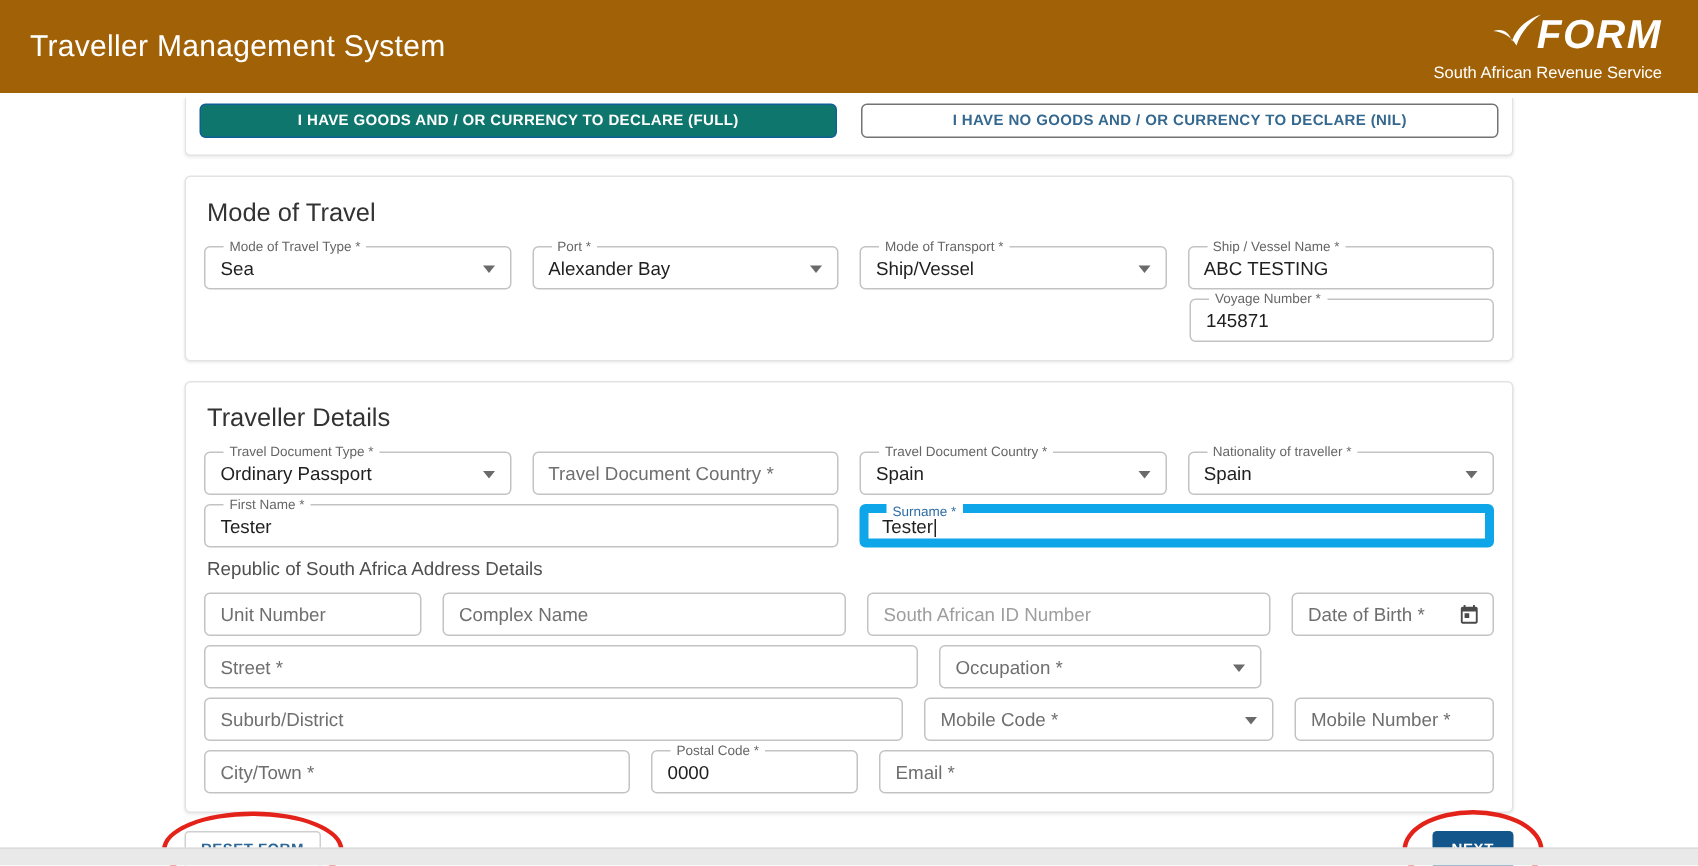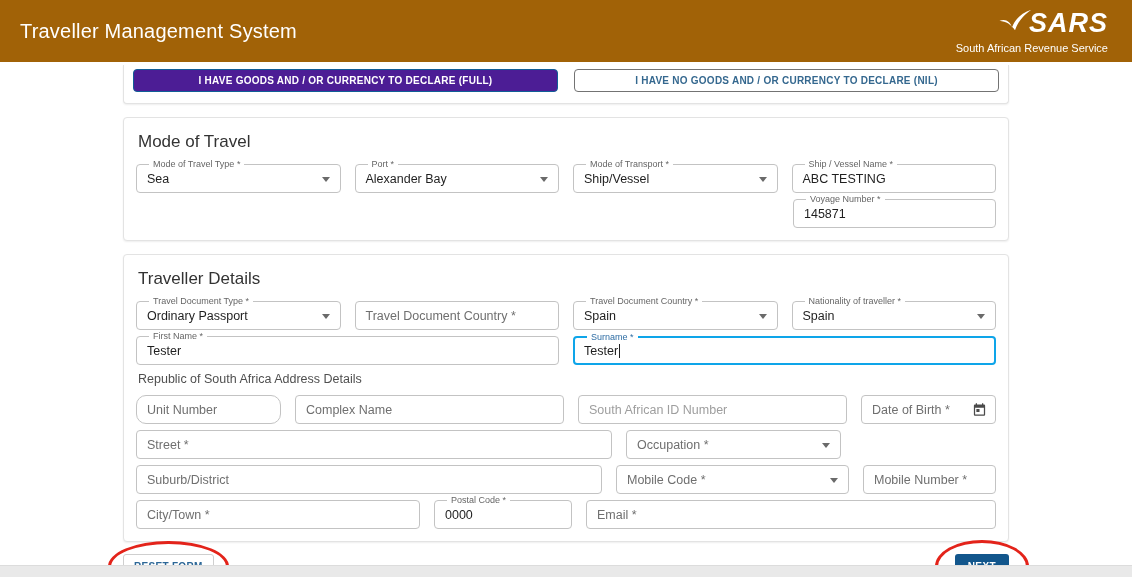--- a/index.html
+++ b/index.html
@@ -29,21 +29,21 @@
   }
   .card-tabs {
     margin-top:3px; border-top:none; border-radius:0 0 4px 4px;
     padding:4px 9px 11px; display:flex; gap:16px;
   }
   .btn-declare {
     flex:1; height:23px; border-radius:4px; font-size:10px; font-weight:bold;
     letter-spacing:.25px; display:flex; align-items:center; justify-content:center;
     cursor:pointer; text-align:center;
   }
-  .btn-declare.full { background:#4c1d95; color:#fff; border:1px solid #115E97; }
+  .btn-declare.full { background:#0f766e; color:#fff; border:1px solid #115E97; }
   .btn-declare.nil  { background:#fff; color:#35688F; border:1px solid #737373; }
 
   .card-section { margin-top:13px; }
   .section-title { font-size:17px; line-height:20px; color:#333; font-weight:500; margin:2px 0 12px 2px; }
   .addr-sub { font-size:12.5px; color:#4f4f4f; margin:6px 0 8px 2px; line-height:16px; }
 
   .frow { display:flex; gap:14px; margin-bottom:6px; }
   .frow:last-child { margin-bottom:0; }
 
   
@@ -57,28 +57,28 @@
   }
   .fval { font-size:12.5px; color:#1f1f1f; white-space:nowrap; }
   .fph  { font-size:12.5px; color:#6f6f6f; white-space:nowrap; }
   .field.light .fph { color:#9e9e9e; }
   .arrow {
     position:absolute; right:10px; top:12px; width:0; height:0;
     border-left:4px solid transparent; border-right:4px solid transparent;
     border-top:5px solid #6a6a6a;
   }
   .cal { position:absolute; right:8px; top:6px; }
-  .field.focused { border:2px solid #0ea5e9; padding:0 9px; }
+  .field.focused { border:6px solid #0ea5e9; padding:0 9px; }
   .field.focused .flabel { color:#2E6DA4; }
   .caret { display:inline-block; width:1px; height:14px; background:#222; margin-left:1px; vertical-align:middle; }
 
   
   .c4 { width:205px; }
   .c2 { width:424px; }
-  .w-unit { width:145px;border-radius:10px; } .w-flex { flex:1; } .w-dob { width:135px; }
+  .w-unit { width:145px; } .w-flex { flex:1; } .w-dob { width:135px; }
   .w-street { width:476px; } .w-occ { width:215px; }
   .w-suburb { width:466px; } .w-mnum { width:133px; }
   .w-city { width:284px; } .w-postal { width:138px; }
   .voyage-row { margin-left:657px; }
 
   
   .actions {
     width:886px; margin:12px 0 0 123px; display:flex;
     justify-content:space-between; align-items:center;
   }
@@ -110,21 +110,21 @@
 
 <div class="header">
   <div class="header-title">Traveller Management System</div>
   <div class="logo">
     <div class="logo-row">
       <span class="logo-swoosh">
         <svg width="34" height="24" viewBox="0 0 46 30">
           <path d="M2 16 C11 13 16 17 19 25 C23 13 33 5 45 1 C34 9 27 17 23 29 C18 21 11 17 2 16 Z" fill="#ffffff"></path>
         </svg>
       </span>
-      <span class="logo-brand">SARS</span>
+      <span class="logo-brand">FORM</span>
     </div>
     <div class="logo-tagline">South African Revenue Service</div>
   </div>
 </div>
 
 <div class="content">
 
   <div class="card card-tabs">
     <div class="btn-declare full">I HAVE GOODS AND / OR CURRENCY TO DECLARE (FULL)</div>
     <div class="btn-declare nil">I HAVE NO GOODS AND / OR CURRENCY TO DECLARE (NIL)</div>

